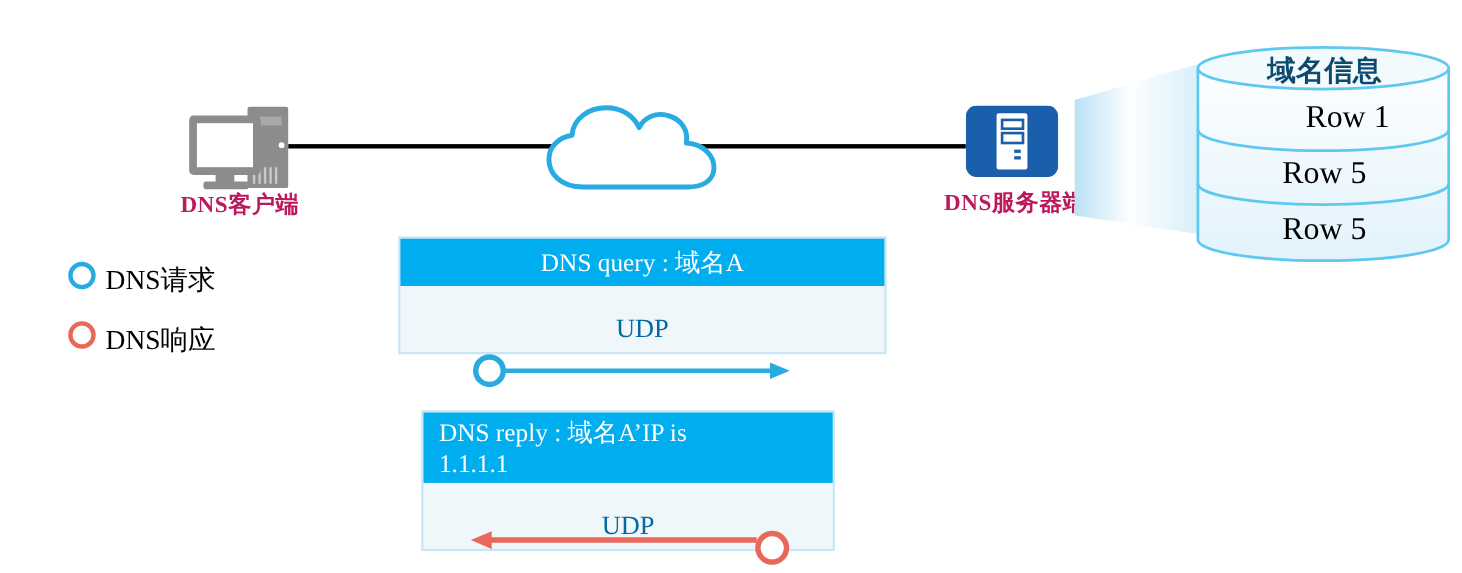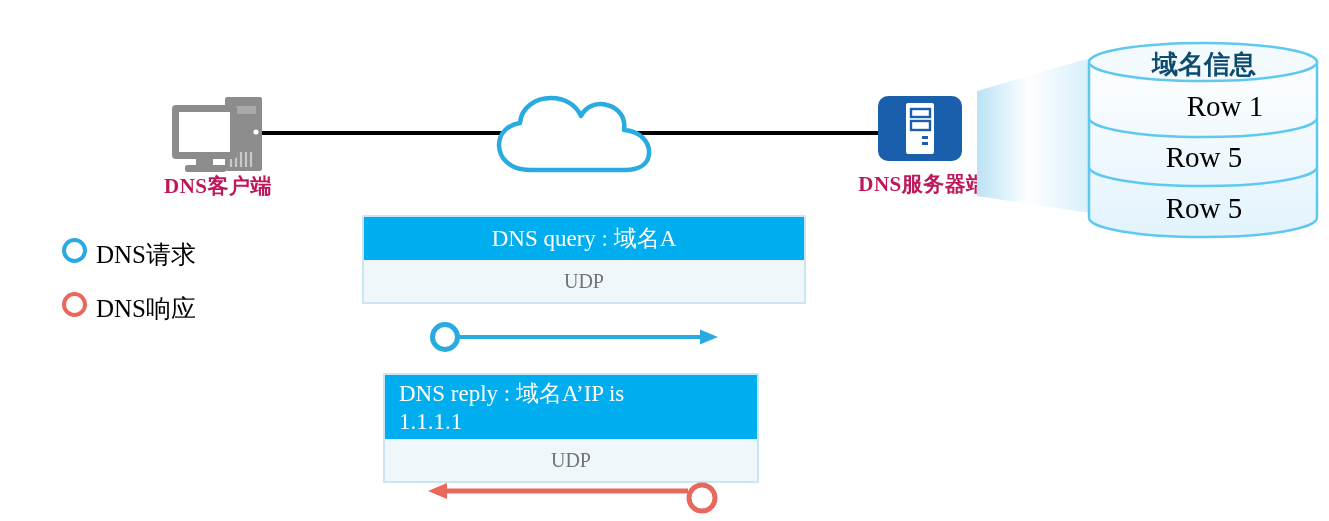--- a/index.html
+++ b/index.html
@@ -29,22 +29,23 @@
   .packet-box{
     border:2px solid #C9E6F4;background:#EFF7FB;box-sizing:border-box;
   }
   .packet-header{
     background:#00ADEE;color:#ffffff;font-size:23px;line-height:28px;
     display:flex;align-items:center;justify-content:center;box-sizing:border-box;
   }
   .packet-header.left{justify-content:flex-start;align-items:flex-start;
     flex-direction:column;padding:5px 14px;}
   .packet-body{
-    color:#737373;font-size:20px;display:flex;align-items:center;justify-content:center;
+    color:#0369a1;font-size:24px;display:flex;align-items:center;justify-content:center;
     box-sizing:border-box;
+    margin-top:18px;
   }
   
   .db-title{font-size:26px;color:#0c4a6e;text-align:center;z-index:4;
     font-family:"Liberation Sans","DejaVu Sans",sans-serif;font-weight:bold;}
   .db-row{font-size:29px;color:#000;text-align:center;z-index:4;}
   .cloud-label{font-size:26px;color:#111;text-align:center;}
 </style>
 </head>
 <body>
 

